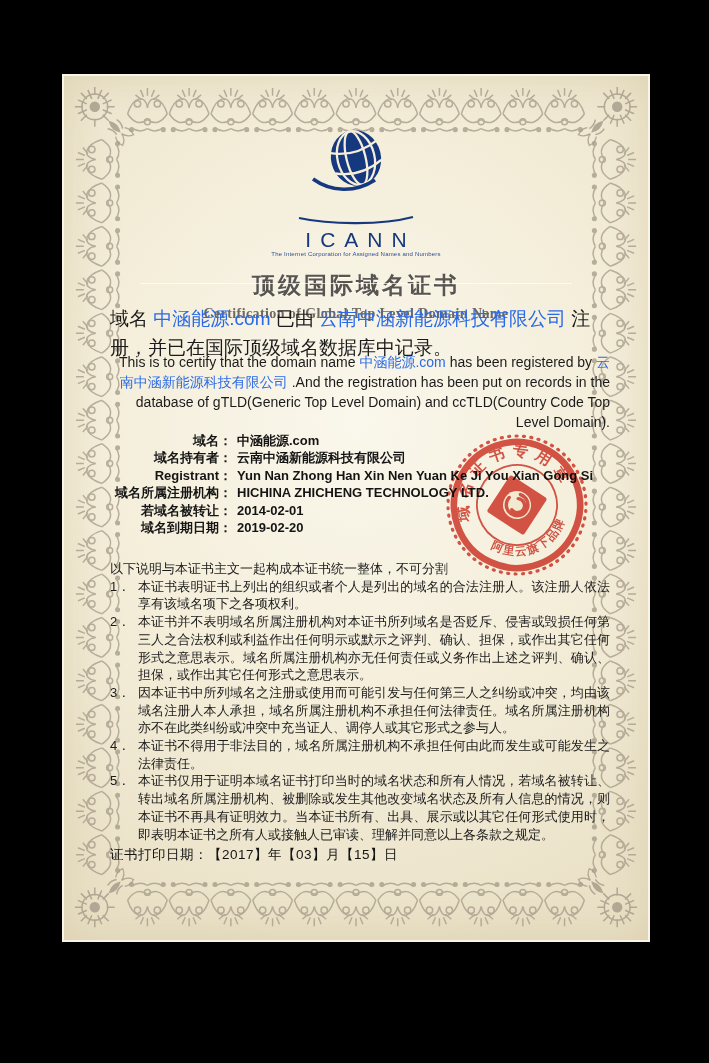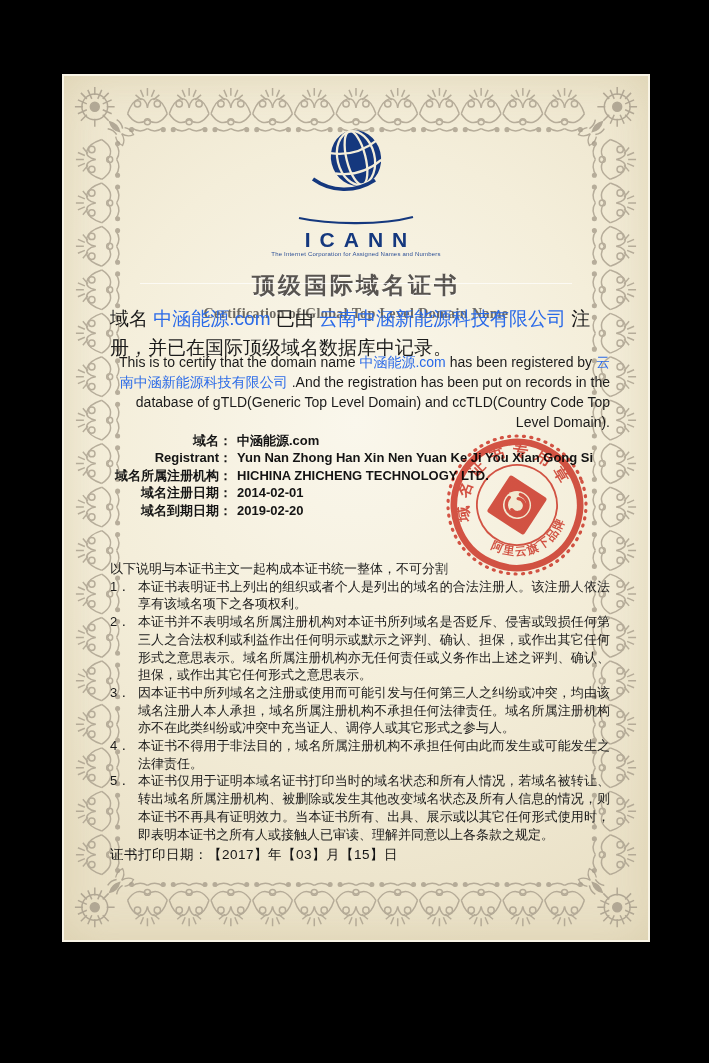--- a/index.html
+++ b/index.html
@@ -11,21 +11,21 @@
     position:absolute; left:62px; top:74px; width:588px; height:868px;
     background:radial-gradient(85% 62% at 50% 40%, #faf7ec 0%, #f4eeda 52%, #eae1c7 100%);
     border:2px solid #f8f4e6;
     box-shadow:inset 0 0 46px rgba(186,168,120,.30);
   }
 
   #frame { position:absolute; inset:0; pointer-events:none; }
 
   .header { position:absolute; top:46px; left:0; right:0; text-align:center; }
   .globe-wrap { height:108px; }
-  .icann-word { color:#15387e; font-size:21px; font-weight:bold; letter-spacing:9px; padding-left:9px; line-height:20px; }
+  .icann-word { color:#15387e; font-size:21px; font-weight:normal; letter-spacing:9px; padding-left:9px; line-height:20px; }
   .icann-tag { color:#2c4f96; font-size:6px; letter-spacing:.2px; line-height:9px; }
   .title-zh { margin-top:11px; font-size:23px; font-weight:bold; letter-spacing:3px; color:#585450;
               text-shadow:0 1px 1px rgba(255,255,255,.85); }
   .title-en { margin-top:5px; font-family:"Liberation Serif","DejaVu Serif",serif; font-size:14px;
               font-weight:bold; color:#6d6961; letter-spacing:.4px; }
 
   .divider { position:absolute; top:207px; left:76px; right:76px; height:1px;
              background:linear-gradient(90deg, rgba(175,165,140,.15), #b7ad96 18%, #b7ad96 82%, rgba(175,165,140,.15));
              border-bottom:1px solid rgba(255,255,255,.7); }
 
@@ -171,29 +171,33 @@
     <p class="p-zh"><span>域名 </span><span class="blue">中涵能源.com</span><span> 已由 </span><span class="blue">云南中涵新能源科技有限公司</span><span> 注册，并已在国际顶级域名数据库中记录。</span></p>
 
     <p class="p-en"><span>This is to certify that the domain name </span><span class="blue">中涵能源.com</span><span> has been registered by </span><span class="blue">云南中涵新能源科技有限公司</span><span> .And the registration has been put on records in the database of gTLD(Generic Top Level Domain) and ccTLD(Country Code Top Level Domain).</span></p>
 
     <div class="details">
       <div class="drow">
         <span class="dlabel">域名：</span>
         <span class="dval">中涵能源.com</span>
       </div>
       <div class="drow">
+        <span class="dlabel">域名持有者：</span>
+        <span class="dval">云南中涵新能源科技有限公司</span>
+      </div>
+      <div class="drow">
         <span class="dlabel">Registrant：</span>
         <span class="dval">Yun Nan Zhong Han Xin Nen Yuan Ke Ji You Xian Gong Si</span>
       </div>
       <div class="drow">
         <span class="dlabel">域名所属注册机构：</span>
         <span class="dval">HICHINA ZHICHENG TECHNOLOGY LTD.</span>
       </div>
       <div class="drow">
-        <span class="dlabel">域名注册日期：</span>
+        <span class="dlabel">若域名被转让：</span>
         <span class="dval">2014-02-01</span>
       </div>
       <div class="drow">
         <span class="dlabel">域名到期日期：</span>
         <span class="dval">2019-02-20</span>
       </div>
     </div>
 
     <div class="terms">
       <div class="terms-intro">以下说明与本证书主文一起构成本证书统一整体，不可分割</div>

